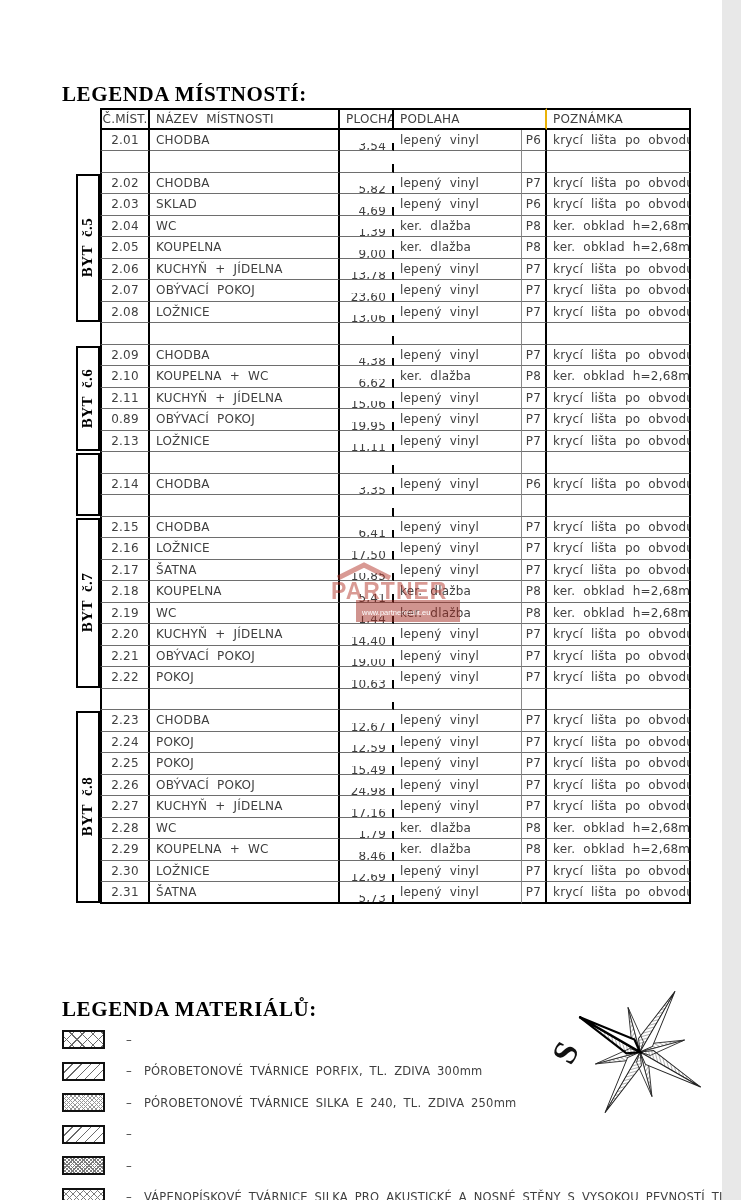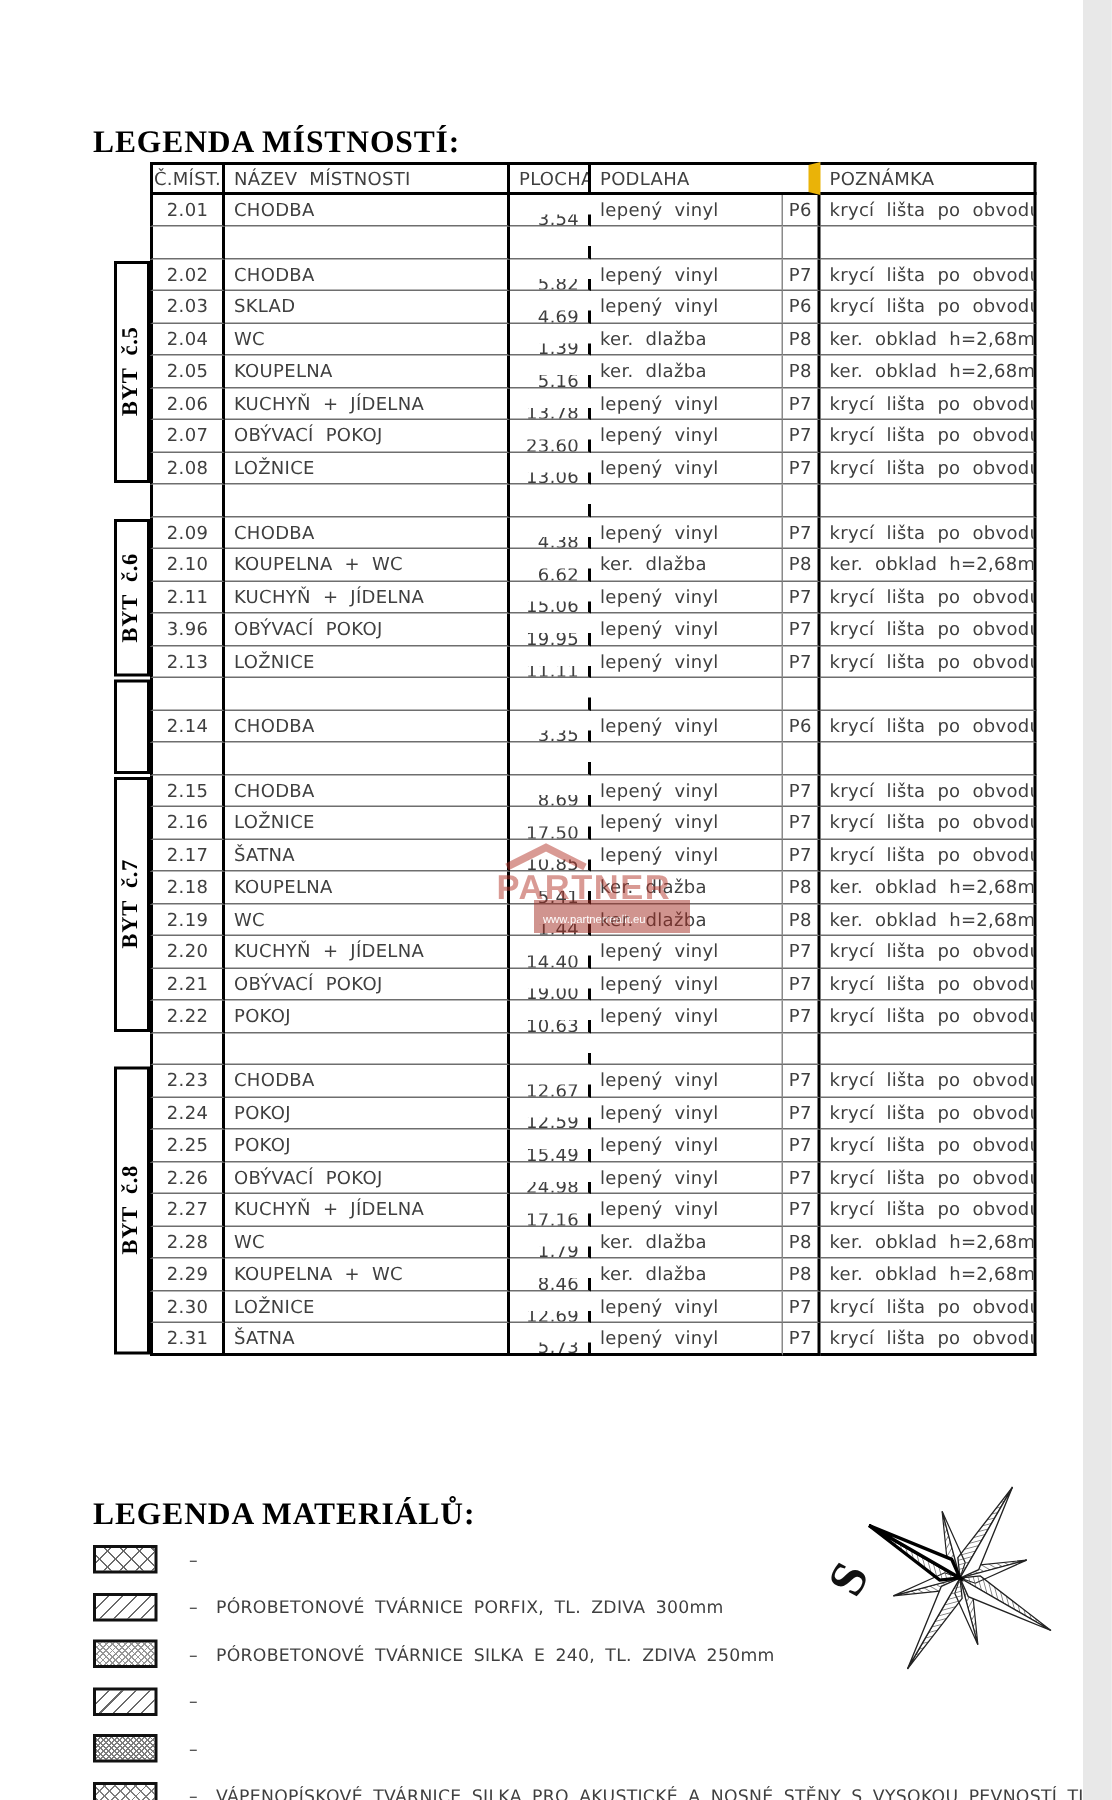--- a/index.html
+++ b/index.html
@@ -15,21 +15,21 @@
      grid-template-columns:24px 50px 190px 54px 128px 25px 144px;
      grid-auto-rows:21.5px;font-size:12px;color:#3f3f3f;
      word-spacing:4px;letter-spacing:.2px;padding-left:36px;}
   .td{display:flex;align-items:center;padding:0 6px;white-space:nowrap;overflow:hidden;
       border-bottom:1px solid #6e6e6e;box-sizing:border-box;}
   .c1{border-left:2.5px solid #000;border-right:2px solid #000;}
   .c2{border-right:2px solid #000;text-align:center;}
   .c3{border-right:2px solid #000;}
   .c4{border-right:1px solid #8a8a8a;}
   .c5{border-right:2px solid #000;}
-  .c45{border-right:8px solid #eab308;text-align:right;}
+  .c45{border-right:2px solid #eab308;text-align:right;}
   .c6{border-right:2.5px solid #000;}
   .bt{border-top:2.5px solid #000;}
   .hc{border-bottom:2px solid #000;}
   .bb{border-bottom:2.5px solid #000 !important;}
   .ctr{justify-content:center;padding:0 2px;}
   .num{justify-content:flex-end;margin-top:13px;}
   .lab{grid-column:1;box-sizing:border-box;}
   .box{border:2px solid #000;margin:1px 0;display:flex;align-items:center;justify-content:center;}
   .vtext{transform:rotate(-90deg);white-space:nowrap;
      font-family:"Liberation Serif","DejaVu Serif",serif;font-weight:700;
@@ -99,21 +99,21 @@
       <div class="td c5 ctr">P6</div>
       <div class="td c6">krycí lišta po obvodu</div>
       <div class="td c1 ctr">2.04</div>
       <div class="td c2">WC</div>
       <div class="td c3 num">1,39</div>
       <div class="td c4">ker. dlažba</div>
       <div class="td c5 ctr">P8</div>
       <div class="td c6">ker. obklad h=2,68m</div>
       <div class="td c1 ctr">2.05</div>
       <div class="td c2">KOUPELNA</div>
-      <div class="td c3 num">5,16</div>
+      <div class="td c3 num">9,00</div>
       <div class="td c4">ker. dlažba</div>
       <div class="td c5 ctr">P8</div>
       <div class="td c6">ker. obklad h=2,68m</div>
       <div class="td c1 ctr">2.06</div>
       <div class="td c2">KUCHYŇ + JÍDELNA</div>
       <div class="td c3 num">13,78</div>
       <div class="td c4">lepený vinyl</div>
       <div class="td c5 ctr">P7</div>
       <div class="td c6">krycí lišta po obvodu</div>
       <div class="td c1 ctr">2.07</div>
@@ -149,21 +149,21 @@
       <div class="td c3 num">6,62</div>
       <div class="td c4">ker. dlažba</div>
       <div class="td c5 ctr">P8</div>
       <div class="td c6">ker. obklad h=2,68m</div>
       <div class="td c1 ctr">2.11</div>
       <div class="td c2">KUCHYŇ + JÍDELNA</div>
       <div class="td c3 num">15,06</div>
       <div class="td c4">lepený vinyl</div>
       <div class="td c5 ctr">P7</div>
       <div class="td c6">krycí lišta po obvodu</div>
-      <div class="td c1 ctr">3.96</div>
+      <div class="td c1 ctr">0.89</div>
       <div class="td c2">OBÝVACÍ POKOJ</div>
       <div class="td c3 num">19,95</div>
       <div class="td c4">lepený vinyl</div>
       <div class="td c5 ctr">P7</div>
       <div class="td c6">krycí lišta po obvodu</div>
       <div class="td c1 ctr">2.13</div>
       <div class="td c2">LOŽNICE</div>
       <div class="td c3 num">11,11</div>
       <div class="td c4">lepený vinyl</div>
       <div class="td c5 ctr">P7</div>
@@ -185,21 +185,21 @@
       <div class="td c2"></div>
       <div class="td c3 num"></div>
       <div class="td c4"></div>
       <div class="td c5 ctr"></div>
       <div class="td c6"></div>
       <div class="lab box" style="grid-row: span 8;">
         <span class="vtext">BYT č.7</span>
       </div>
       <div class="td c1 ctr">2.15</div>
       <div class="td c2">CHODBA</div>
-      <div class="td c3 num">8,69</div>
+      <div class="td c3 num">6,41</div>
       <div class="td c4">lepený vinyl</div>
       <div class="td c5 ctr">P7</div>
       <div class="td c6">krycí lišta po obvodu</div>
       <div class="td c1 ctr">2.16</div>
       <div class="td c2">LOŽNICE</div>
       <div class="td c3 num">17,50</div>
       <div class="td c4">lepený vinyl</div>
       <div class="td c5 ctr">P7</div>
       <div class="td c6">krycí lišta po obvodu</div>
       <div class="td c1 ctr">2.17</div>

